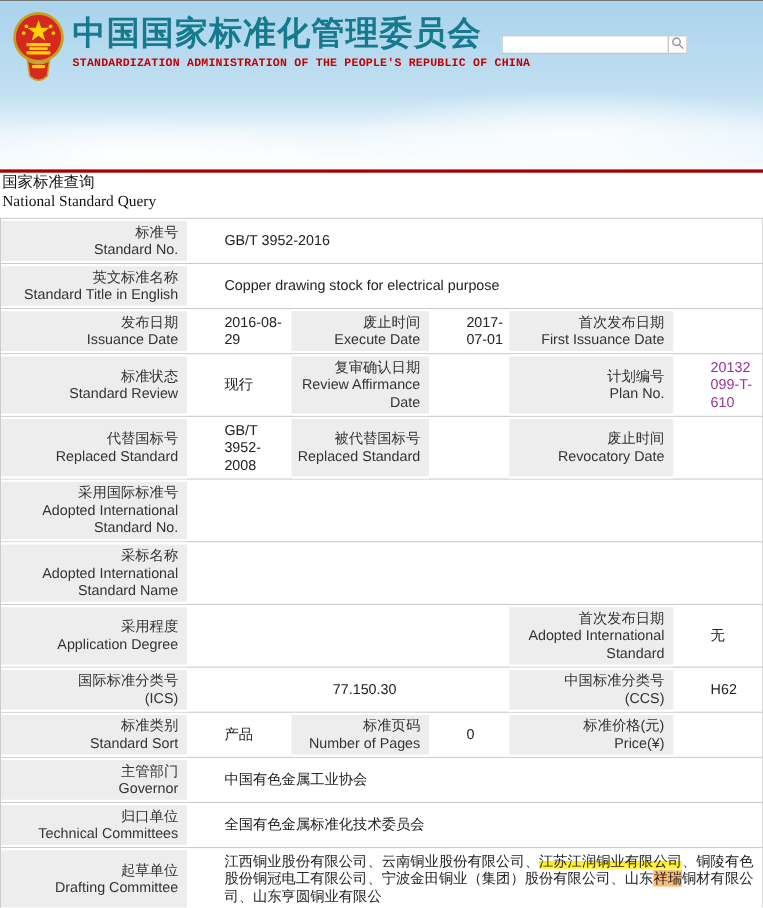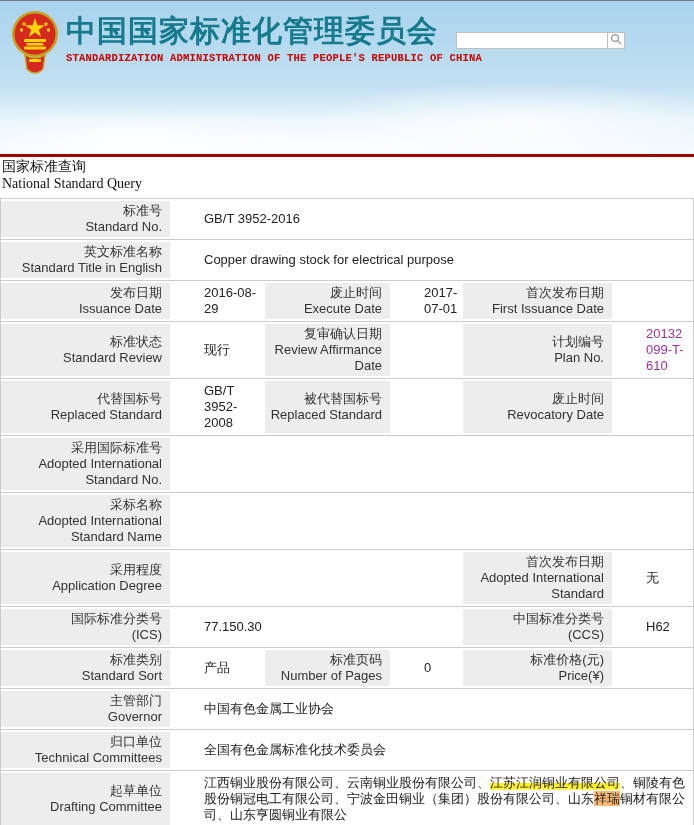--- a/index.html
+++ b/index.html
@@ -33,21 +33,21 @@
   .std-table { border:1px solid #ccc; border-bottom:none; }
   .t-row { display:grid; grid-template-columns:169px 95px 125px 73px 149px 81px; border-bottom:1px solid #ccc; }
   .lbl {
     background:#ededed; box-shadow: inset 0 2px 0 #fff, inset 0 -2px 0 #fff;
     text-align:right; padding:4px 8px 4px 2px;
     display:flex; flex-direction:column; justify-content:center;
     font-size:13px; line-height:16px; color:#333;
   }
   .val { padding:4px 4px 4px 9px; display:flex; flex-direction:column; justify-content:center; font-size:13px; line-height:16px; color:#222; word-break:break-word;margin-left:25px; }
   .span5 { grid-column: span 5; }
-  .span3 { grid-column: span 3; }
+  .span3 { grid-column: span 3; text-align: center; }
   .h36 { min-height:36px; } .h40 { min-height:40px; } .h46 { min-height:47px; } .h50 { min-height:50px; } .h33 { min-height:33px; }
   .link { color:#993399; cursor:pointer; }
   .hl-marker { background:linear-gradient(180deg, rgba(255,242,0,0) 52%, #ffee00 52%, #fff45e 100%); }
   .hl-box { background:#fdba74; }
 
   .btn-row { border-bottom:1px solid #ccc; padding:7px 0 9px; text-align:center; }
 </style>
 </head>
 <body>
 

